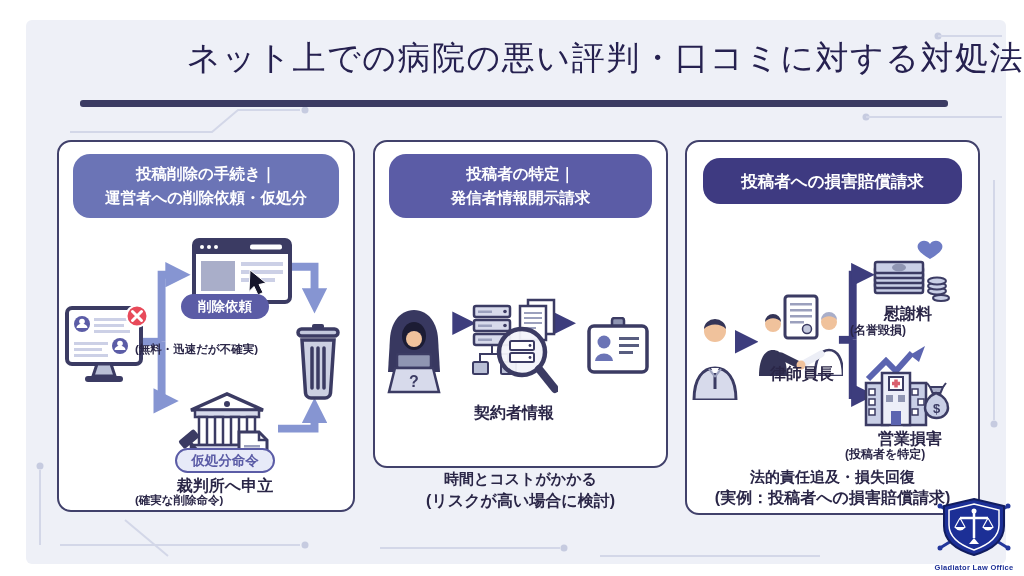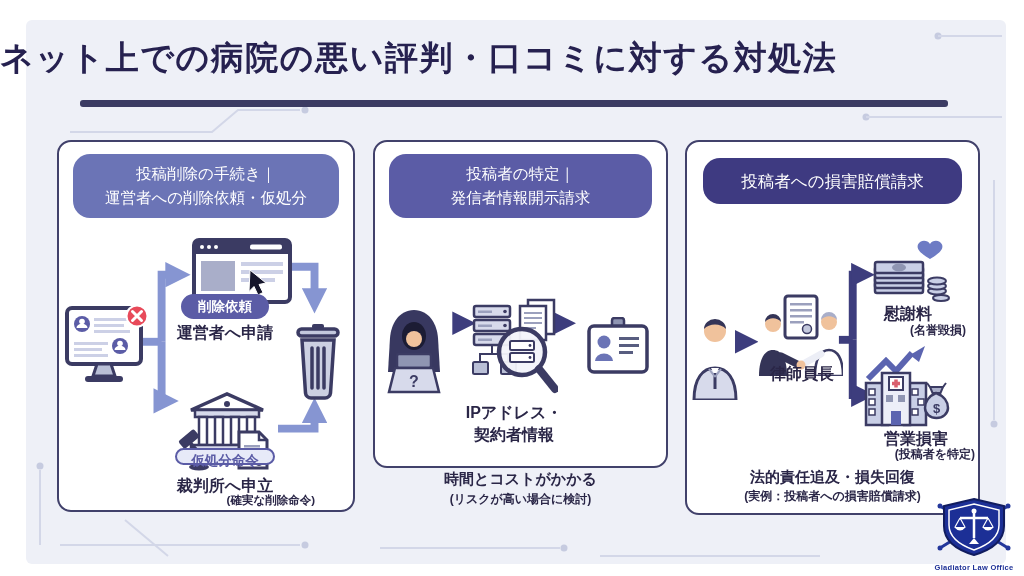--- a/index.html
+++ b/index.html
@@ -2,41 +2,41 @@
 <html style="--canvas: #eef0f7; --title: #262150; --rule: #3b3b63; --card-bg: #ffffff; --card-border: #41416b; --header1-bg: #6b74b6; --header2-bg: #5b5ca6; --header3-bg: #3e3a81; --pill-bg: #5b5ca6; --pill-light-bg: #e7eaf8; --arrow-light: #8695d2; --arrow-dark: #3d3d7d; --text: #2a2647; --alert: #e84a5a; --logo-blue: #1c2f96;"><head>
 <meta charset="utf-8">
 <style>
 *{margin:0;padding:0;box-sizing:border-box}
 html,body{width:1024px;height:576px}
 body{position:relative;background:#fff;overflow:hidden;font-family:"Liberation Sans","DejaVu Sans",sans-serif;color:var(--text,#2a2647)}
 .canvas{position:absolute;left:26px;top:20px;width:980px;height:544px;background:var(--canvas,#eef0f7);border-radius:6px}
 .traces{position:absolute;left:0;top:0;width:1024px;height:576px;pointer-events:none}
 .traces path{stroke:#d3d7e8;stroke-width:2;fill:none}
 .traces circle{fill:#c6cbe0}
-.title{position:absolute;left:0;right:0;top:36px;text-align:left;font-size:33px;font-weight:700;letter-spacing:1.5px;color:var(--title,#262150)}
+.title{position:absolute;left:0;right:0;top:36px;text-align:right;font-size:33px;font-weight:400;letter-spacing:1.5px;color:var(--title,#262150)}
 .rule{position:absolute;left:80px;top:100px;width:868px;height:7px;border-radius:3px;background:var(--rule,#3b3b63)}
 .card{position:absolute;top:140px;background:var(--card-bg,#fff);border:2px solid var(--card-border,#41416b);border-radius:14px}
 #card1{left:57px;width:298px;height:372px}
 #card2{left:373px;width:295px;height:328px}
 #card3{left:685px;width:295px;height:375px}
-.hdr{position:absolute;left:14px;right:14px;top:12px;height:64px;border-radius:17px;color:#fff;font-weight:400;font-size:15.5px;line-height:1.55;text-align:center;display:flex;flex-direction:column;justify-content:center}
+.hdr{position:absolute;left:14px;right:14px;top:12px;height:64px;border-radius:17px;color:#fff;font-weight:700;font-size:15.5px;line-height:1.55;text-align:center;display:flex;flex-direction:column;justify-content:center}
 #card1 .hdr{background:var(--header1-bg,#6b74b6)}
 #card2 .hdr{background:var(--header2-bg,#5b5ca6)}
 #card3 .hdr{left:16px;right:16px;top:16px;height:46px;font-size:16.5px;line-height:46px;display:block;background:var(--header3-bg,#3e3a81)}
 .abs{position:absolute}
 .connector{position:absolute;left:0;top:0;width:100%;height:100%;pointer-events:none}
 .conn-l{stroke:var(--arrow-light,#8695d2);stroke-width:8;fill:none}
 .conn-d{stroke:var(--arrow-dark,#3d3d7d);fill:none}
 .pill{position:absolute;border-radius:13px;text-align:center;font-weight:700;font-size:13.5px}
 .pill-dark{background:var(--pill-bg,#5b5ca6);color:#fff;line-height:25px;height:25px}
-.pill-light{background:var(--pill-light-bg,#e7eaf8);color:var(--pill-bg,#5b5ca6);border:2px solid var(--pill-bg,#5b5ca6);line-height:21px;height:17px}
+.pill-light{background:var(--pill-light-bg,#e7eaf8);color:var(--pill-bg,#5b5ca6);border:2px solid var(--pill-bg,#5b5ca6);line-height:21px;height:25px}
 .cap{position:absolute;text-align:center;font-weight:800;font-size:16px;color:var(--text,#2a2647)}
-.note{position:absolute;text-align:right;font-weight:600;font-size:11.5px;color:var(--text,#2a2647)}
+.note{position:absolute;text-align:left;font-weight:600;font-size:11.5px;color:var(--text,#2a2647)}
 .foot1{position:absolute;left:0;right:0;text-align:center;font-weight:800;font-size:15px;color:var(--text,#2a2647)}
-.foot2{position:absolute;left:0;right:0;text-align:center;font-weight:600;font-size:12px;color:var(--text,#2a2647)}
+.foot2{position:absolute;left:0;right:0;text-align:center;font-weight:600;font-size:16px;color:var(--text,#2a2647)}
 .logo{position:absolute;left:928px;top:496px;width:92px;text-align:center}
 .logo-text{font-size:7.5px;font-weight:700;letter-spacing:.3px;color:var(--logo-blue,#1c2f96);margin-top:1px}
 svg text{font-family:"Liberation Sans","DejaVu Sans",sans-serif}
 </style>
 </head>
 <body>
 
 
 
 <svg width="0" height="0" aria-hidden="true">
@@ -118,21 +118,21 @@
       <circle cx="17" cy="9" r="2" fill="#fff"></circle>
       <circle cx="24" cy="9" r="2" fill="#fff"></circle>
     <rect x="58" y="6.5" width="32" height="5" rx="2" fill="#fff"></rect>
     <rect x="9" y="23" width="34" height="30" fill="#a9aec9"></rect>
     <rect x="49" y="24" width="42" height="4" fill="#ccd0e6"></rect>
       <rect x="49" y="32" width="42" height="4" fill="#ccd0e6"></rect>
       <rect x="49" y="40" width="34" height="4" fill="#ccd0e6"></rect>
     <path d="M58 32 l16 13 -7 1.5 4 8 -5 2.5 -4 -8.5 -5 5 z" fill="#16162c" stroke="#fff" stroke-width="1"></path>
   </svg>
   <div class="pill pill-dark" style="left:122px;top:152px;width:88px">削除依頼</div>
-  <div class="cap" style="left:96px;top:181px;width:140px">運営者へ申請</div>
+  <div class="note" style="left:76px;top:200px;width:180px">(無料・迅速だが不確実)</div>
 
   <svg class="abs" style="left:236px;top:180px" width="46" height="82" viewBox="0 0 46 82">
     <rect x="17" y="2" width="12" height="5" rx="2" fill="#3b3b63"></rect>
     <rect x="3" y="7" width="40" height="7" rx="3.5" fill="#c3c8dd" stroke="#3b3b63" stroke-width="3.5"></rect>
     <path d="M7 18 h32 l-3.5 53 a5.5 5.5 0 0 1 -5.5 5 h-14 a5.5 5.5 0 0 1 -5.5 -5 z" fill="#ccd0e2" stroke="#3b3b63" stroke-width="3.5"></path>
     <path d="M17 26 V66 M23 26 V66 M29 26 V66" stroke="#3b3b63" stroke-width="3.5" stroke-linecap="round"></path>
   </svg>
 
   <svg class="abs" style="left:118px;top:246px" width="100" height="88" viewBox="0 0 100 88">
     <path d="M14 22 L50 6 L86 22 z" fill="#fff" stroke="#3b3b63" stroke-width="3.5"></path>
@@ -211,21 +211,20 @@
     <rect x="25" y="1" width="12" height="12" rx="2.5" fill="#8f95b2" stroke="#3b3b63" stroke-width="2.5"></rect>
     <rect x="2" y="9" width="58" height="46" rx="5" fill="#fff" stroke="#3b3b63" stroke-width="3.5"></rect>
     <circle cx="17" cy="25" r="6.5" fill="#6b74b6"></circle>
       <path d="M8 44 a9 7.5 0 0 1 18 0 z" fill="#6b74b6"></path>
     <rect x="32" y="20" width="20" height="3" fill="#585d80"></rect>
       <rect x="32" y="27" width="20" height="3" fill="#585d80"></rect>
       <rect x="32" y="34" width="14" height="3" fill="#585d80"></rect>
   </svg>
 
   <div class="cap" style="left:77px;top:260px;width:124px;line-height:1.4">
-    <span style="display:block">IPアドレス・</span>
     <span style="display:block">契約者情報</span>
   </div>
 
   <div class="foot1" style="top:328px">時間とコストがかかる</div>
   <div class="foot2" style="top:349px">(リスクが高い場合に検討)</div>
 </div>
 
 
 <div class="card" id="card3">
   <div class="hdr">投稿者への損害賠償請求</div>
@@ -296,21 +295,21 @@
       <rect x="54" y="54" width="6" height="6" fill="#fff" stroke="#3b3b63" stroke-width="1.5"></rect>
       <rect x="48" y="64" width="6" height="6" fill="#fff" stroke="#3b3b63" stroke-width="1.5"></rect>
     <rect x="22" y="50" width="7" height="7" fill="#8f95b2"></rect>
       <rect x="34" y="50" width="7" height="7" fill="#8f95b2"></rect>
     <rect x="27" y="66" width="10" height="14" fill="#5b64b0"></rect>
     <path d="M66 42 l-3 -4 M79 42 l3 -4" stroke="#3b3b63" stroke-width="2"></path>
     <path d="M66 42 h13 l-2.5 6 h-8 z" fill="#a9aec9" stroke="#3b3b63" stroke-width="2"></path>
     <path d="M72 48 c-7 3 -11 9 -11 15 a11.5 10 0 0 0 23 0 c0 -6 -4 -12 -12 -15 z" fill="#c9cfe6" stroke="#3b3b63" stroke-width="2.5"></path>
     <text x="72.5" y="68" text-anchor="middle" font-size="13" font-weight="bold" fill="#3b3b63">$</text>
   </svg>
-  <div class="cap" style="left:169px;top:287px;width:120px">営業損害</div>
+  <div class="cap" style="left:163px;top:287px;width:120px">営業損害</div>
   <div class="note" style="left:158px;top:304px;width:130px;font-size:12px">(投稿者を特定)</div>
 
   <div class="foot1" style="top:326px">法的責任追及・損失回復</div>
   <div class="foot2" style="top:346px">(実例：投稿者への損害賠償請求)</div>
 </div>
 
 
 <div class="logo">
   <svg width="92" height="62" viewBox="0 0 92 62">
     <path d="M12 10 L80 52 M80 10 L12 52" stroke="#23379b" stroke-width="3"></path>

